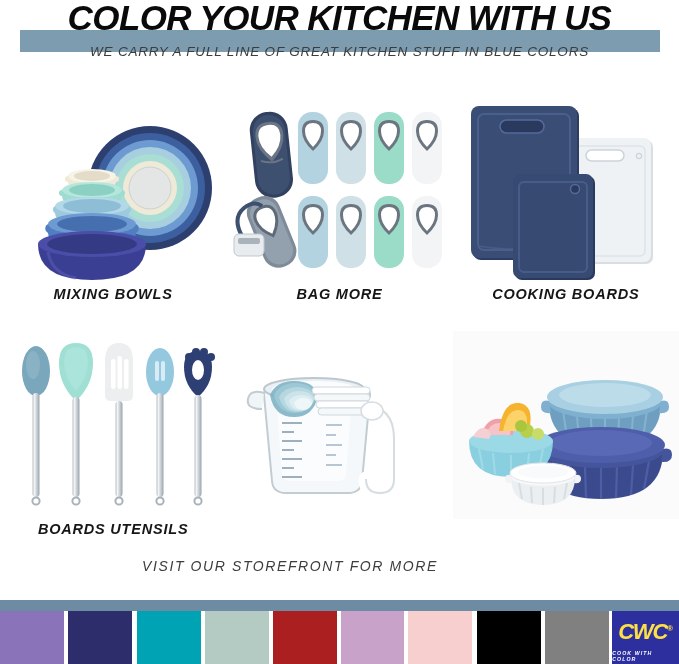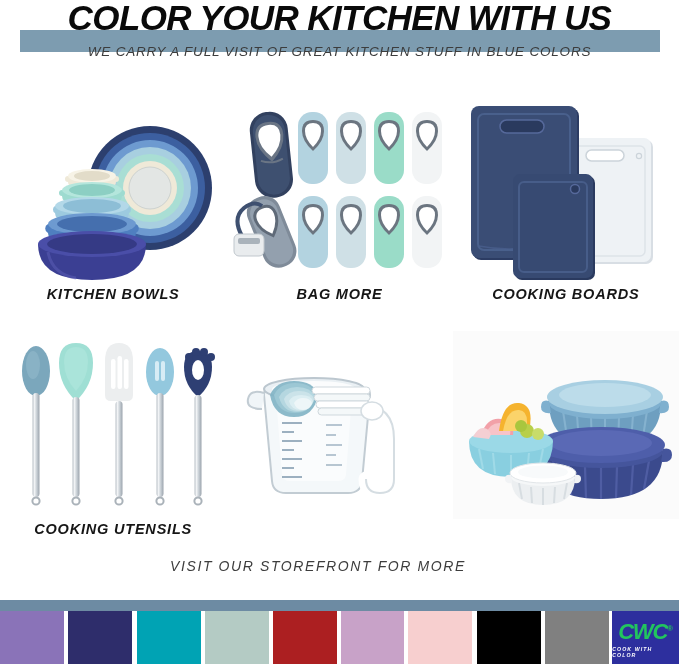--- a/index.html
+++ b/index.html
@@ -41,58 +41,58 @@
     text-align:center;font-size:14.5px;font-weight:bold;
     letter-spacing:0.8px;color:#161616;margin-top:2px;
   }
   .art-bg-tint{background:#fbfbfb;}
 
   svg{display:block;margin:0 auto;}
 
   
   .visit{
     position:absolute;left:0;top:558px;width:580px;text-align:center;
-    font-size:14px;letter-spacing:1.6px;color:#3d3d3d;padding-left:28px;
+    font-size:14px;letter-spacing:1.6px;color:#3d3d3d;
   }
 
   
   .strip-top{
     position:absolute;left:0;top:600px;width:679px;height:11px;
     background:#6d8ba3;
   }
   .swatches{
     position:absolute;left:0;top:611px;width:679px;height:53px;
     display:flex;
   }
   .sw{height:53px;}
   .logo-block{
     position:relative;height:53px;flex:1 1 auto;
     display:flex;flex-direction:column;align-items:center;justify-content:center;
   }
   .logo-mark{
-    color:#22c55e;font-size:22px;font-weight:bold;letter-spacing:-1.2px;
-    line-height:24px;position:relative;
+    color:#fde047;font-size:22px;font-weight:bold;letter-spacing:-1.2px;
+    line-height:32px;position:relative;
   }
   .logo-mark .reg{
     font-size:8px;vertical-align:super;letter-spacing:0;font-weight:bold;
   }
   .logo-sub{
     color:#ffffff;font-size:5.2px;letter-spacing:1.1px;
     font-weight:bold;margin-top:2px;
   }
 </style>
 </head>
 <body>
 
 <div class="page">
 
   <div class="header">
     <div class="header-bar"></div>
     <div class="header-title">COLOR YOUR KITCHEN WITH US</div>
-    <div class="header-sub">WE CARRY A FULL VISIT OF GREAT KITCHEN STUFF IN BLUE COLORS</div>
+    <div class="header-sub">WE CARRY A FULL LINE OF GREAT KITCHEN STUFF IN BLUE COLORS</div>
   </div>
 
   <div class="grid">
 
     <div class="cell">
       <div class="art">
         <svg width="226" height="188" viewBox="0 0 226 188">
 
           <ellipse cx="150" cy="92" rx="62" ry="62" fill="#2c3f6e"></ellipse>
           <ellipse cx="150" cy="92" rx="55" ry="55" fill="#3c5fa0"></ellipse>
@@ -121,21 +121,21 @@
             <ellipse cx="92" cy="128" rx="44" ry="11" fill="#6d9ad0"></ellipse>
             <ellipse cx="92" cy="128" rx="35" ry="8" fill="#456fae"></ellipse>
 
             <path d="M38 148 q0 36 54 36 q54 0 54 -36 z" fill="#3b3f93"></path>
             <ellipse cx="92" cy="148" rx="54" ry="13" fill="#4a4ea8"></ellipse>
             <ellipse cx="92" cy="148" rx="45" ry="10" fill="#353a85"></ellipse>
             <path d="M48 156 q4 22 28 26" fill="none" stroke="#5d60b8" stroke-width="3" opacity="0.5"></path>
           </g>
         </svg>
       </div>
-      <div class="cap">KITCHEN BOWLS</div>
+      <div class="cap">MIXING BOWLS</div>
     </div>
 
     <div class="cell">
       <div class="art">
         <svg width="226" height="188" viewBox="0 0 226 188">
           <defs>
             <g id="clip">
               <rect x="0" y="0" width="27" height="62" rx="13" ry="13"></rect>
             </g>
           </defs>
@@ -283,21 +283,21 @@
             <circle cx="5" cy="10" r="4" fill="#2e3f73"></circle>
             <circle cx="12" cy="5" r="4" fill="#2e3f73"></circle>
             <circle cx="20" cy="5" r="4" fill="#2e3f73"></circle>
             <circle cx="27" cy="10" r="4" fill="#2e3f73"></circle>
             <ellipse cx="14" cy="23" rx="6" ry="10" fill="#ffffff"></ellipse>
             <rect x="10.5" y="48" width="7" height="102" rx="3.5" fill="url(#steel)"></rect>
             <circle cx="14" cy="154" r="3.6" fill="none" stroke="#aab2b9" stroke-width="2"></circle>
           </g>
         </svg>
       </div>
-      <div class="cap">COOKING UTENSILS</div>
+      <div class="cap">BOARDS UTENSILS</div>
     </div>
 
     <div class="cell">
       <div class="art">
         <svg width="226" height="188" viewBox="0 0 226 188">
 
           <path d="M42 58 q-4 0 -4 6 l8 86 q1 12 14 12 l62 0 q13 0 14 -12 l8 -86 q0 -6 -4 -6 z" fill="#f4f8fa" stroke="#c2ccd3" stroke-width="2"></path>
           <path d="M50 66 l6 78 q1 6 8 6 l48 0 q7 0 8 -6 l6 -78 z" fill="#ffffff" opacity="0.55"></path>
 
           <path d="M38 62 q-14 -4 -16 6 q-2 10 14 10" fill="#f0f5f8" stroke="#c2ccd3" stroke-width="2"></path>

